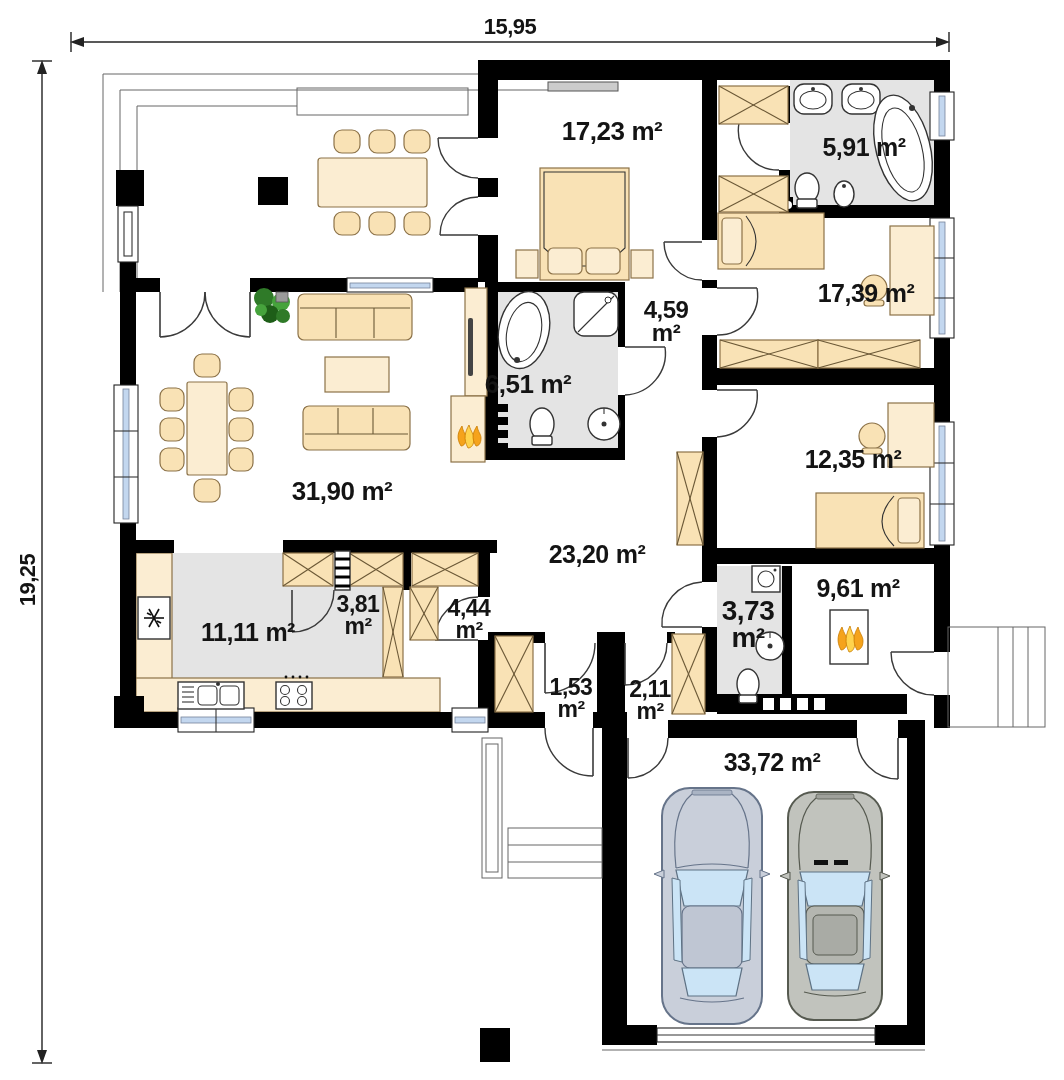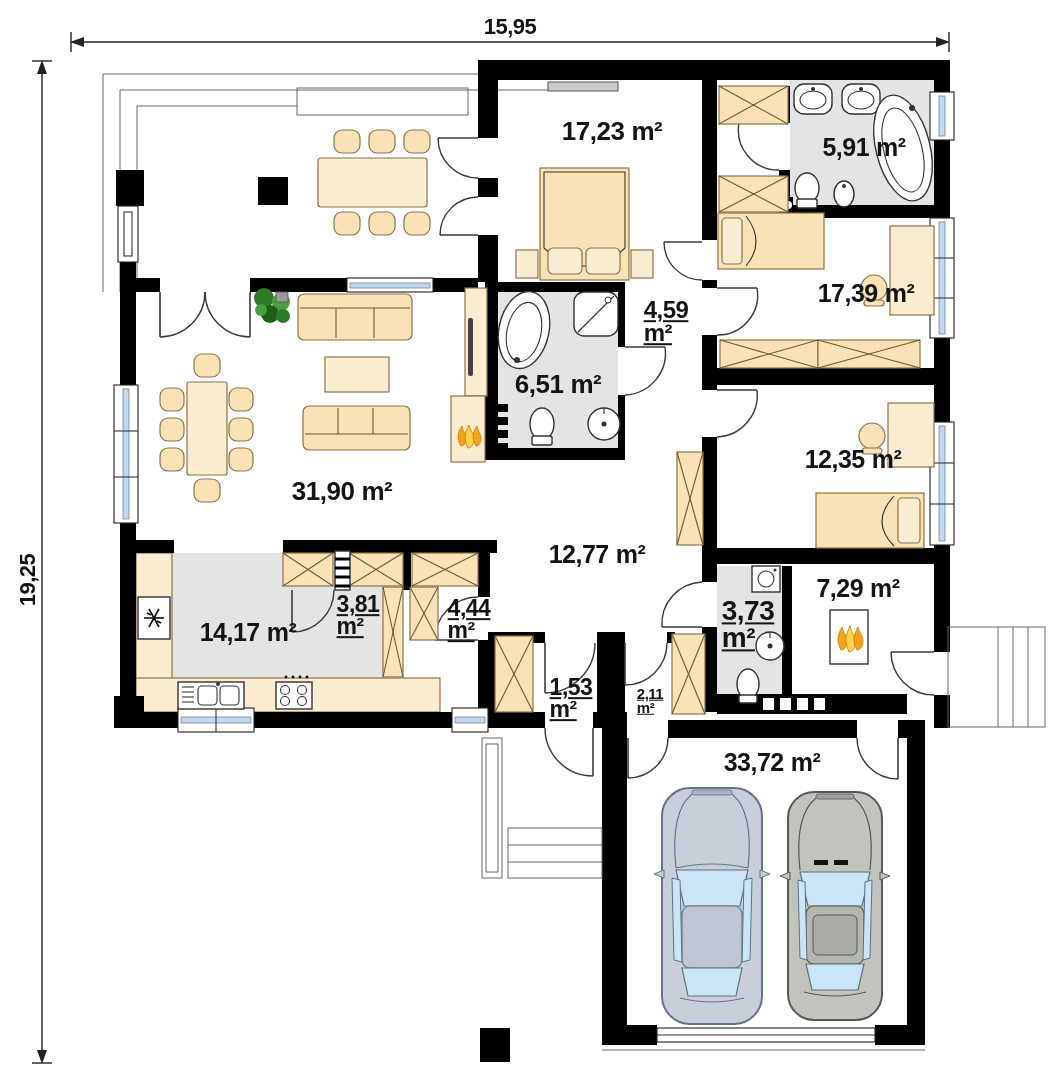--- a/index.html
+++ b/index.html
@@ -15,21 +15,21 @@
   .gray{fill:#E4E4E4;stroke:none;}
   .fix{fill:#fff;stroke:#333;stroke-width:1.4;}
   .fin{fill:none;stroke:#333;stroke-width:1.1;}
   .xl{stroke:#6B5836;stroke-width:1.1;}
   .wf{fill:#fff;stroke:#222;stroke-width:1.1;}
   .glass{fill:#C3D7EF;stroke:#76839B;stroke-width:.8;}
   .dim{stroke:#222;stroke-width:1.4;}
   .lbl{position:absolute;font-weight:bold;color:#141414;transform:translate(-50%,-50%);
        white-space:nowrap;letter-spacing:-0.5px;}
   .lbl .u{margin-left:7px;}
-  .stacked{line-height:0.95;text-decoration:underline;}
+  .stacked{text-align:center;line-height:0.95;}
   .stacked span{display:block;margin:0!important;}
   .rot{transform:translate(-50%,-50%) rotate(-90deg);}
 </style>
 </head>
 <body>
 
 <div id="stage">
 <svg width="1064" height="1080" viewBox="0 0 1064 1080">
 
   <g>
@@ -548,40 +548,40 @@
 <div class="lbl" style="left:510px;top:27px;font-size:22px"><span>15,95</span></div>
 <div class="lbl rot" style="left:28px;top:580px;font-size:22px"><span>19,25</span></div>
 
 <div class="lbl" style="left:612px;top:131px;font-size:26px"><span>17,23</span><span class="u">m²</span></div>
 <div class="lbl" style="left:864px;top:147px;font-size:25px"><span>5,91</span><span class="u">m²</span></div>
 <div class="lbl" style="left:866px;top:293px;font-size:25px"><span>17,39</span><span class="u">m²</span></div>
 <div class="lbl stacked" style="left:666px;top:322px;font-size:24px">
       <span>4,59</span>
       <span>m²</span>
     </div>
-<div class="lbl" style="left:558px;top:384px;font-size:26px"><span>6,51</span><span class="u">m²</span></div>
+<div class="lbl" style="left:528px;top:384px;font-size:26px"><span>6,51</span><span class="u">m²</span></div>
 <div class="lbl" style="left:853px;top:459px;font-size:25px"><span>12,35</span><span class="u">m²</span></div>
 <div class="lbl" style="left:342px;top:491px;font-size:26px"><span>31,90</span><span class="u">m²</span></div>
-<div class="lbl" style="left:597px;top:554px;font-size:25px"><span>12,77</span><span class="u">m²</span></div>
-<div class="lbl" style="left:248px;top:632px;font-size:25px"><span>14,17</span><span class="u">m²</span></div>
+<div class="lbl" style="left:597px;top:554px;font-size:25px"><span>23,20</span><span class="u">m²</span></div>
+<div class="lbl" style="left:248px;top:632px;font-size:25px"><span>11,11</span><span class="u">m²</span></div>
 <div class="lbl stacked" style="left:358px;top:616px;font-size:23px">
       <span>3,81</span>
       <span>m²</span>
     </div>
 <div class="lbl stacked" style="left:469px;top:620px;font-size:23px">
       <span>4,44</span>
       <span>m²</span>
     </div>
 <div class="lbl stacked" style="left:571px;top:699px;font-size:23px">
       <span>1,53</span>
       <span>m²</span>
     </div>
-<div class="lbl stacked" style="left:650px;top:701px;font-size:15px">
+<div class="lbl stacked" style="left:650px;top:701px;font-size:23px">
       <span>2,11</span>
       <span>m²</span>
     </div>
 <div class="lbl stacked" style="left:748px;top:625px;font-size:28px">
       <span>3,73</span>
       <span>m²</span>
     </div>
-<div class="lbl" style="left:858px;top:588px;font-size:25px"><span>7,29</span><span class="u">m²</span></div>
+<div class="lbl" style="left:858px;top:588px;font-size:25px"><span>9,61</span><span class="u">m²</span></div>
 <div class="lbl" style="left:772px;top:762px;font-size:25px"><span>33,72</span><span class="u">m²</span></div>
 </div>
 
 </body></html>

